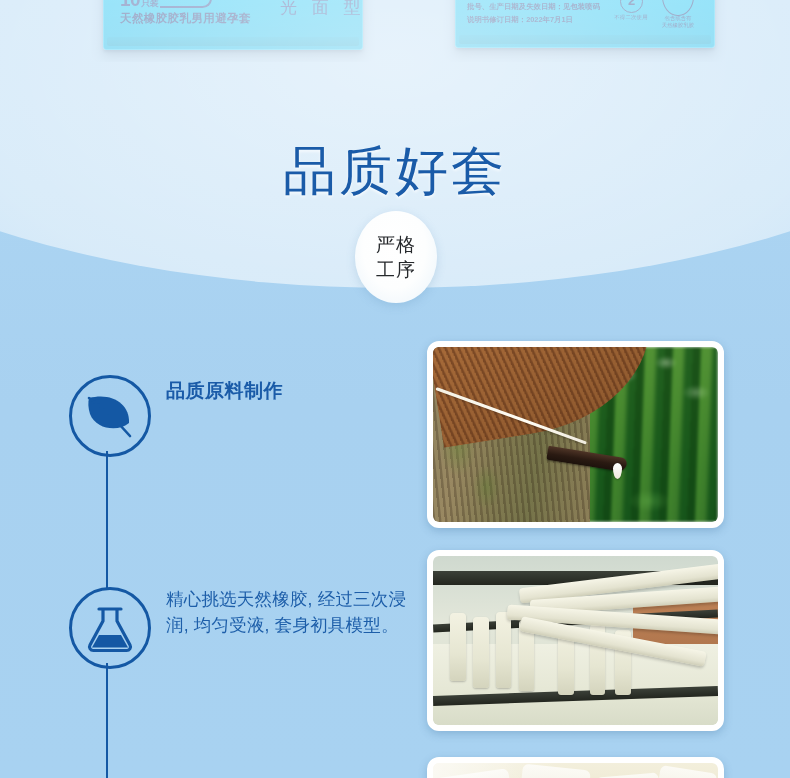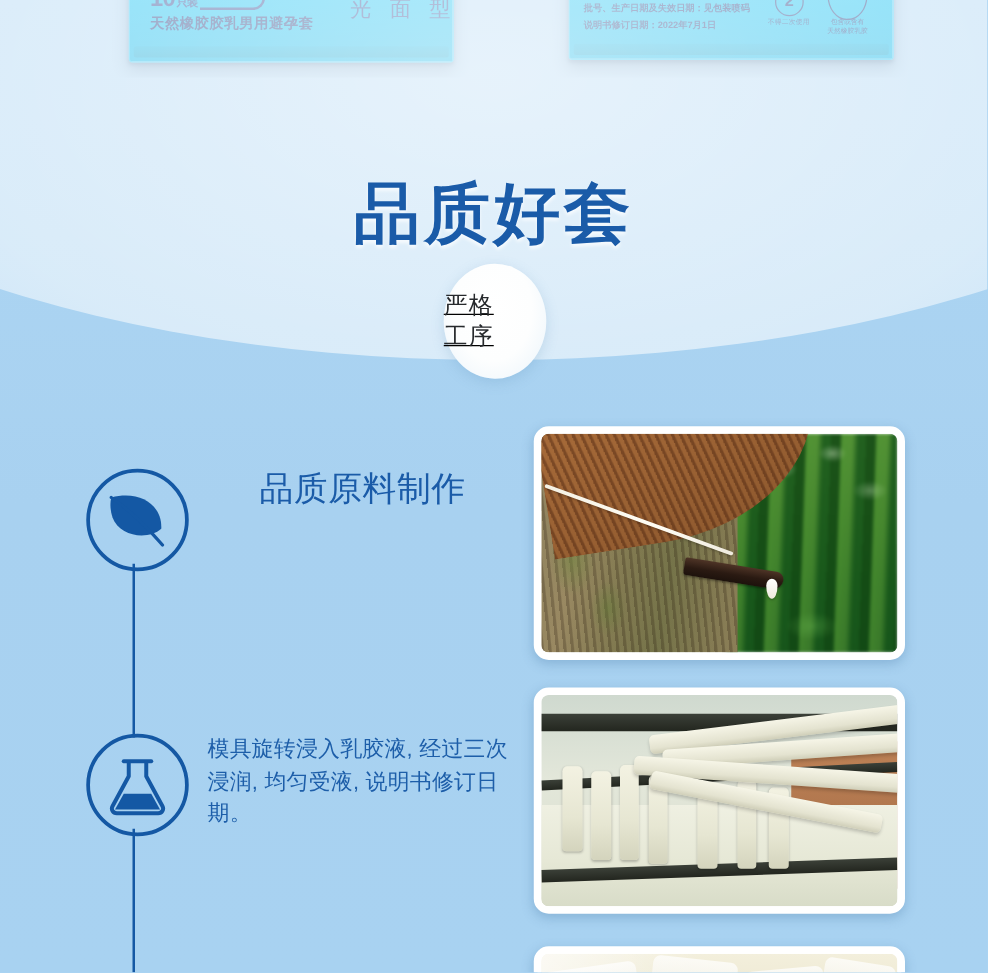--- a/index.html
+++ b/index.html
@@ -173,38 +173,38 @@
         rgba(255,255,255,0) 100%);
     pointer-events: none;
   }
 
   .hero-title {
     position: absolute;
     left: 0; top: 136px;
     width: 790px;
     text-align: center;
     font-size: 53px;
-    font-weight: bold;
+    font-weight: normal;
     color: #1a5ba8;
     letter-spacing: 3px;
     text-shadow: 0 2px 3px rgba(255,255,255,0.75);
   }
 
   .badge {
     position: absolute;
     left: 355px; top: 211px;
     width: 82px; height: 92px;
     border-radius: 50%;
     background: radial-gradient(ellipse at 48% 40%,
         #ffffff 0%, #fdfefe 52%, #f2f8fc 78%, #e7f1fa 100%);
     box-shadow: 0 3px 10px rgba(90, 140, 180, 0.22);
     display: flex;
     flex-direction: column;
+    align-items: center;
     justify-content: center;
-    text-decoration: underline;
   }
   .badge-line {
     color: #26292c;
     font-size: 19px;
     line-height: 25px;
     letter-spacing: 1px;
     font-family: "DejaVu Serif", serif;
   }
 
   
@@ -241,26 +241,25 @@
     width: 76px; height: 76px;
   }
 
   .feat-text {
     position: absolute;
     left: 166px;
     width: 248px;
   }
   .feat-title {
     color: #1a5ba8;
-    font-size: 27px;
-    font-weight: normal;
+    font-size: 19px;
+    font-weight: bold;
     letter-spacing: 0.5px;
     line-height: 32px;
     margin: 0 0 4px 0;
-    text-align: center;
   }
   .feat-desc {
     color: #1d5ea9;
     font-size: 17.5px;
     line-height: 25.5px;
     letter-spacing: 0.2px;
     margin: 0;
   }
 
   
@@ -462,21 +461,21 @@
 
   <div class="feature feat-2">
     <div class="icon-circle">
       <svg class="icon-svg" viewBox="0 0 76 76">
         <line x1="27" y1="19" x2="49" y2="19" stroke="#1458a4" stroke-width="3.2" stroke-linecap="round"></line>
         <path d="M31 19 L31 31 L18 55 C16.6 57.6 18.4 60.5 21.4 60.5 L54.6 60.5 C57.6 60.5 59.4 57.6 58 55 L45 31 L45 19" fill="none" stroke="#1458a4" stroke-width="3.2" stroke-linejoin="round"></path>
         <path d="M27 45 L49 45 L56 57.5 L20 57.5 Z" fill="#1458a4"></path>
       </svg>
     </div>
     <div class="feat-text">
-      <p class="feat-desc">模具旋转浸入乳胶液, 经过三次浸润, 均匀受液, 说明书修订日期。</p>
+      <p class="feat-desc">精心挑选天然橡胶, 经过三次浸润, 均匀受液, 套身初具模型。</p>
     </div>
   </div>
 
   <div class="photo photo-1">
     <div class="ph-inner">
       <div class="tree-scene">
         <div class="tree-forest"></div>
         <div class="tree-trunk"></div>
         <div class="tree-bark-cut"></div>
         <div class="tree-latex-line"></div>

